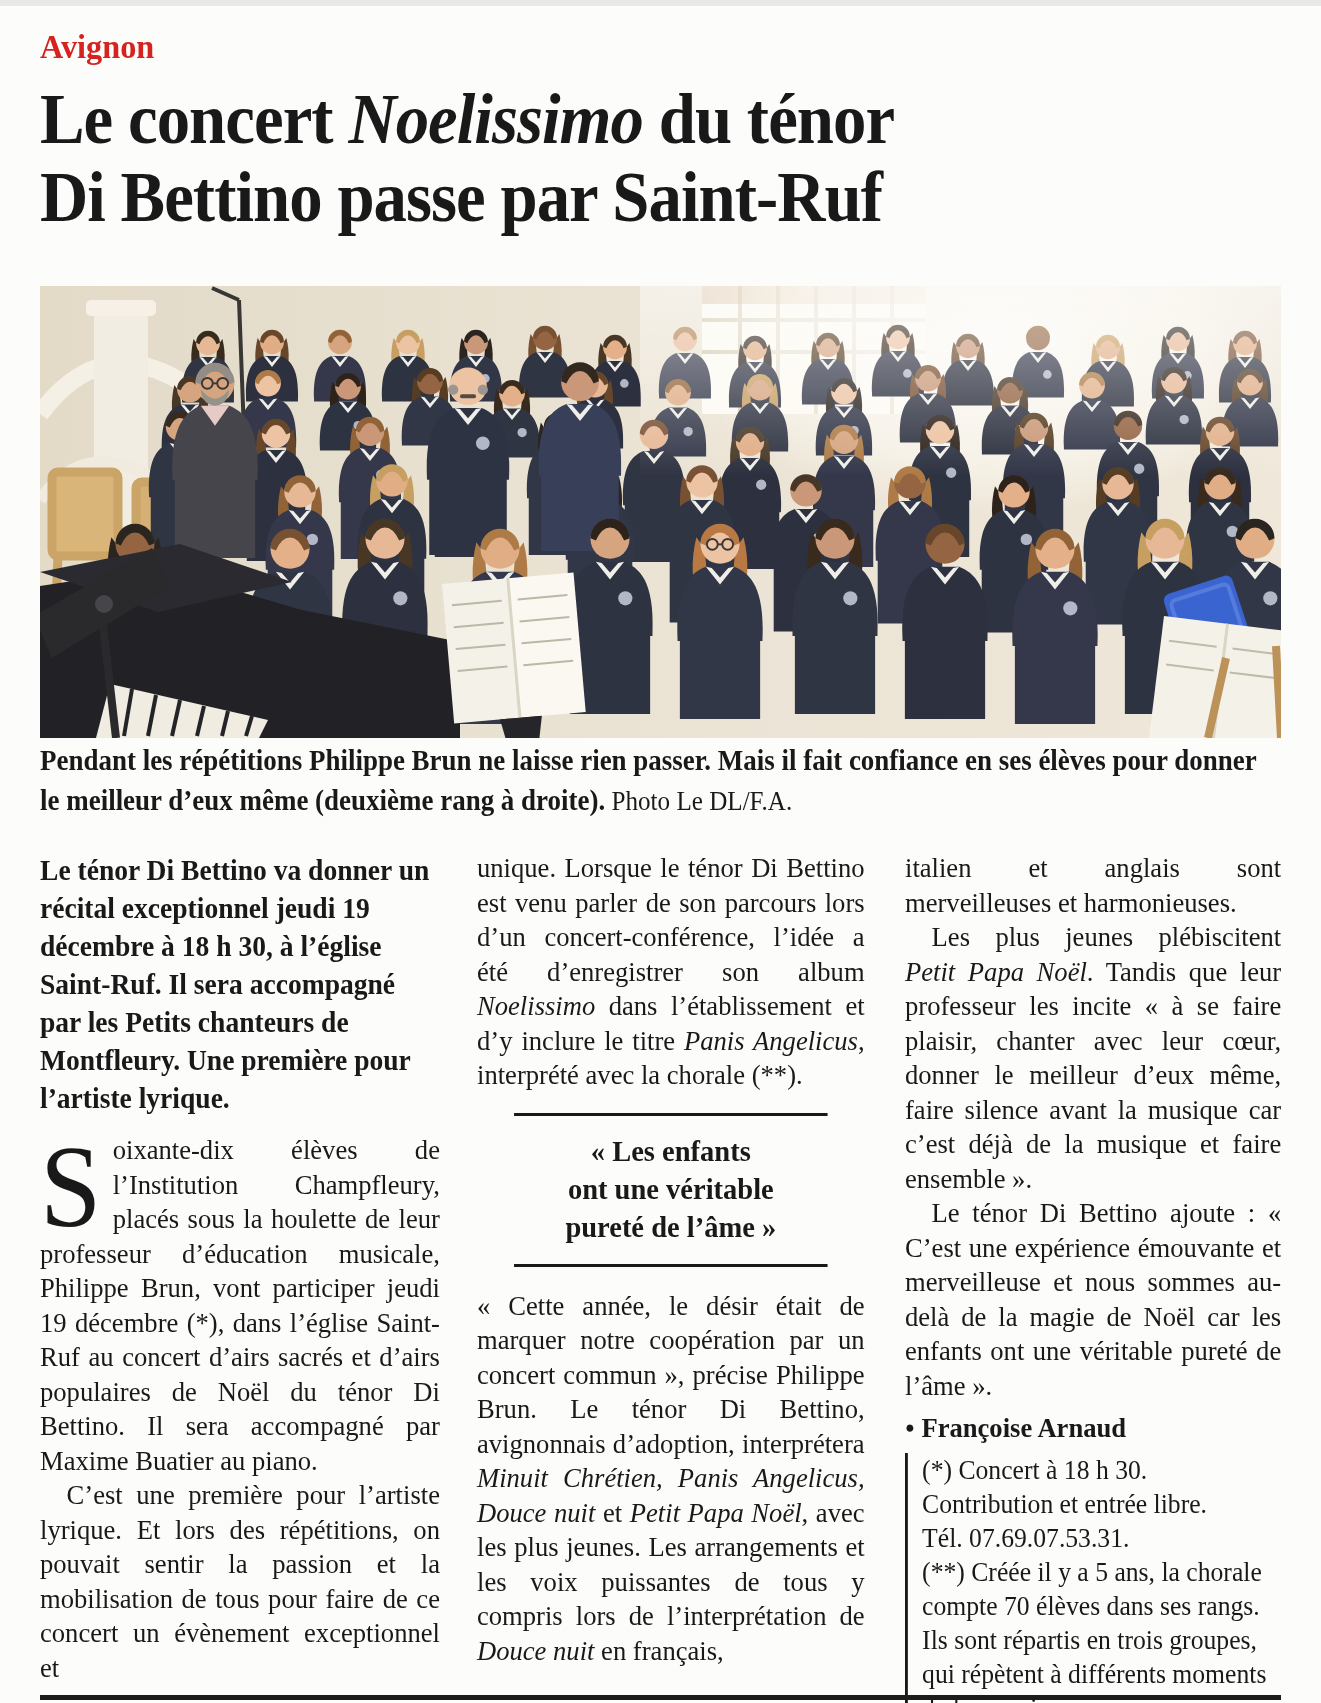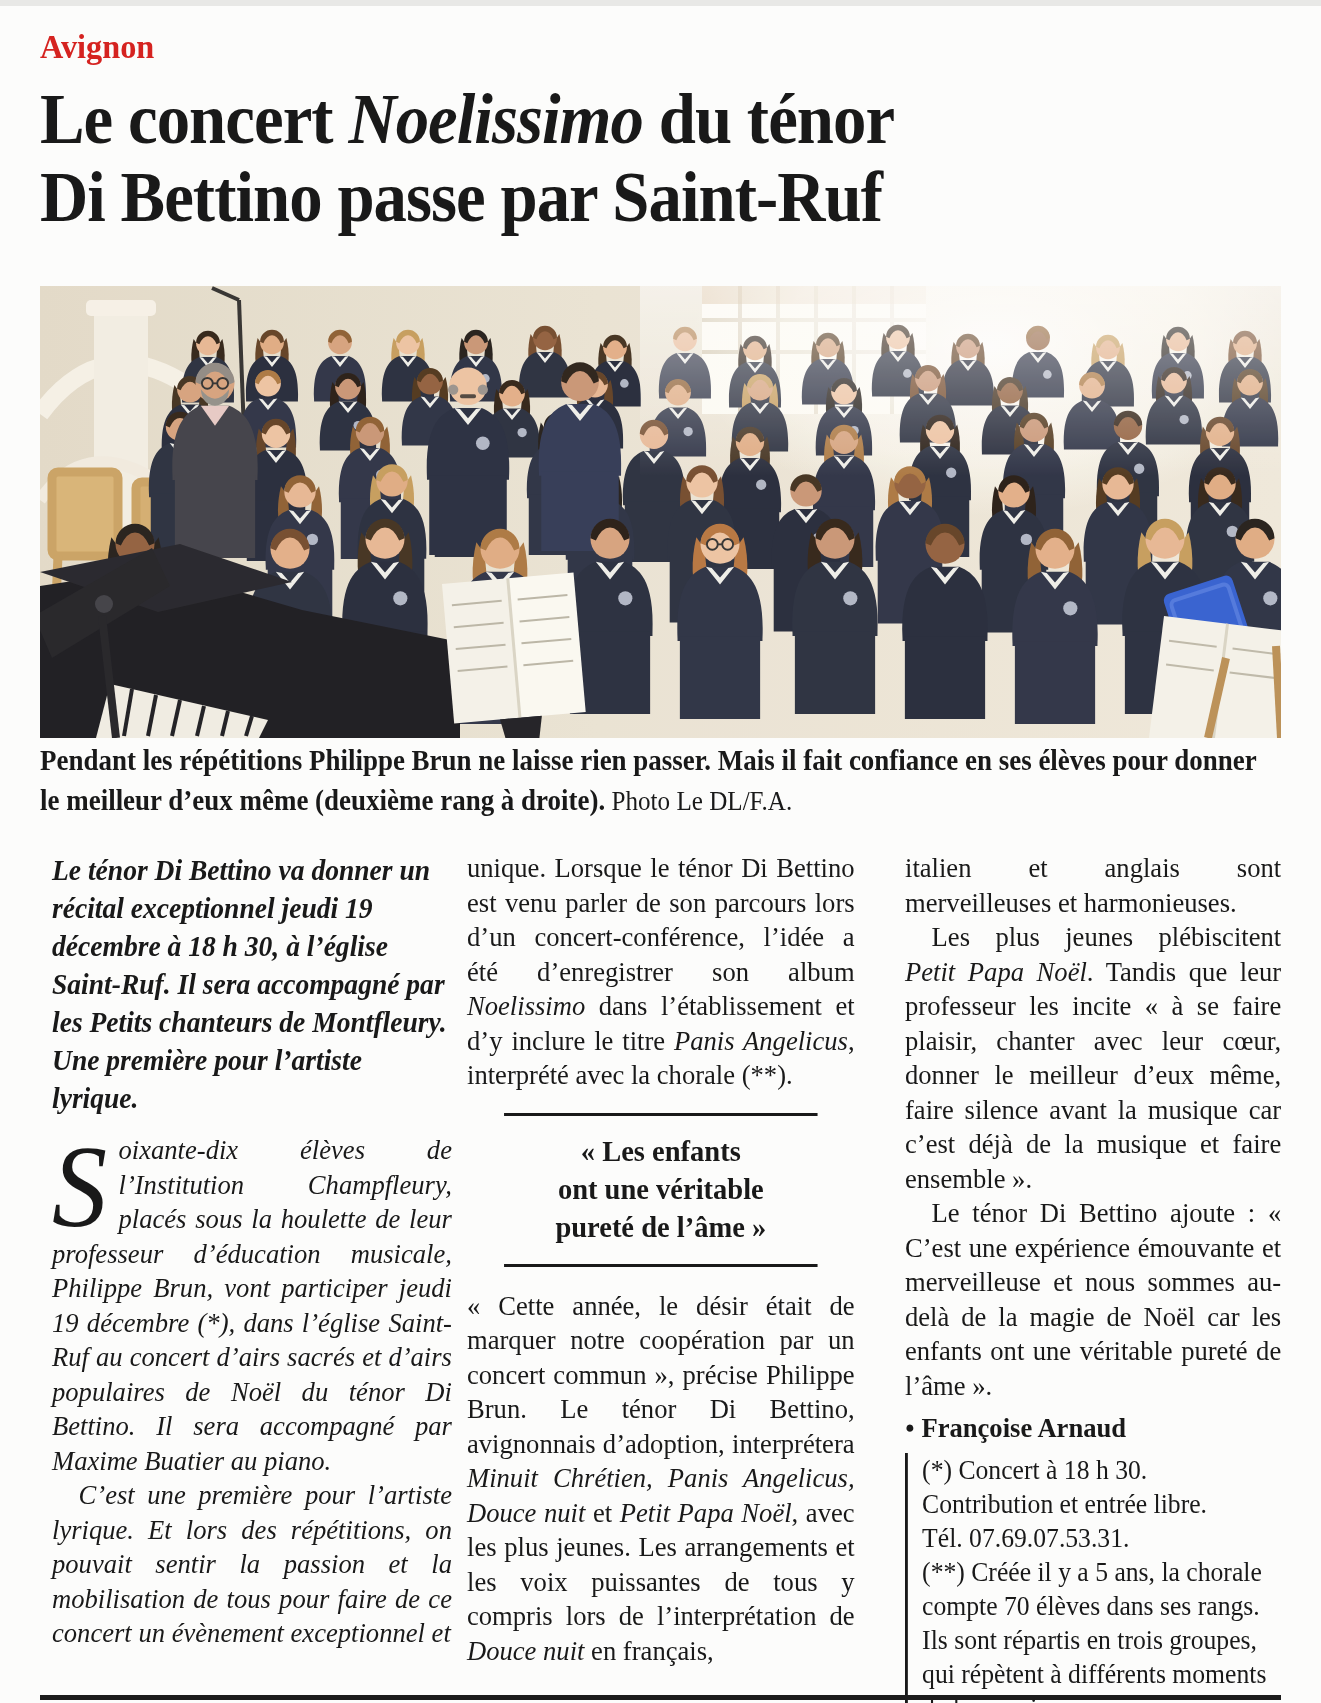--- a/index.html
+++ b/index.html
@@ -15,22 +15,22 @@
             transform:scaleX(.94);transform-origin:0 0;}
   .photo{position:absolute;left:40px;top:280px;width:1241px;height:452px;
          background:#e7dfd0;overflow:hidden;}
   .photo svg{display:block;}
   .caption{position:absolute;left:40px;top:734px;width:1334px;font-size:29px;
            line-height:40px;font-weight:400;transform:scaleX(.93);transform-origin:0 0;}
   .caption .seg-b{font-weight:bold;}
   .caption .seg-credit{font-weight:400;font-size:27px;}
 
   .col{position:absolute;top:845px;}
-  #col1{left:52px;width:400px;font-style:italic;}
-  #col2{left:467px;width:388px;}
+  #col1{left:40px;width:400px;}
+  #col2{left:477px;width:388px;}
   #col3{left:905px;width:376px;}
   #col1 .inner{width:421px;}
   #col2 .inner{width:408px;}
   #col3 .inner{width:396px;}
   .inner{transform:scaleX(.95);transform-origin:0 0;}
 
   .lead{font-size:29px;line-height:38px;font-weight:bold;margin:0 0 16px 0;text-align:left;}
   .body-p{font-size:28px;line-height:34.5px;text-align:justify;margin:0;
           hyphens:auto;-webkit-hyphens:auto;overflow-wrap:break-word;}
   .indent{text-indent:28px;}

